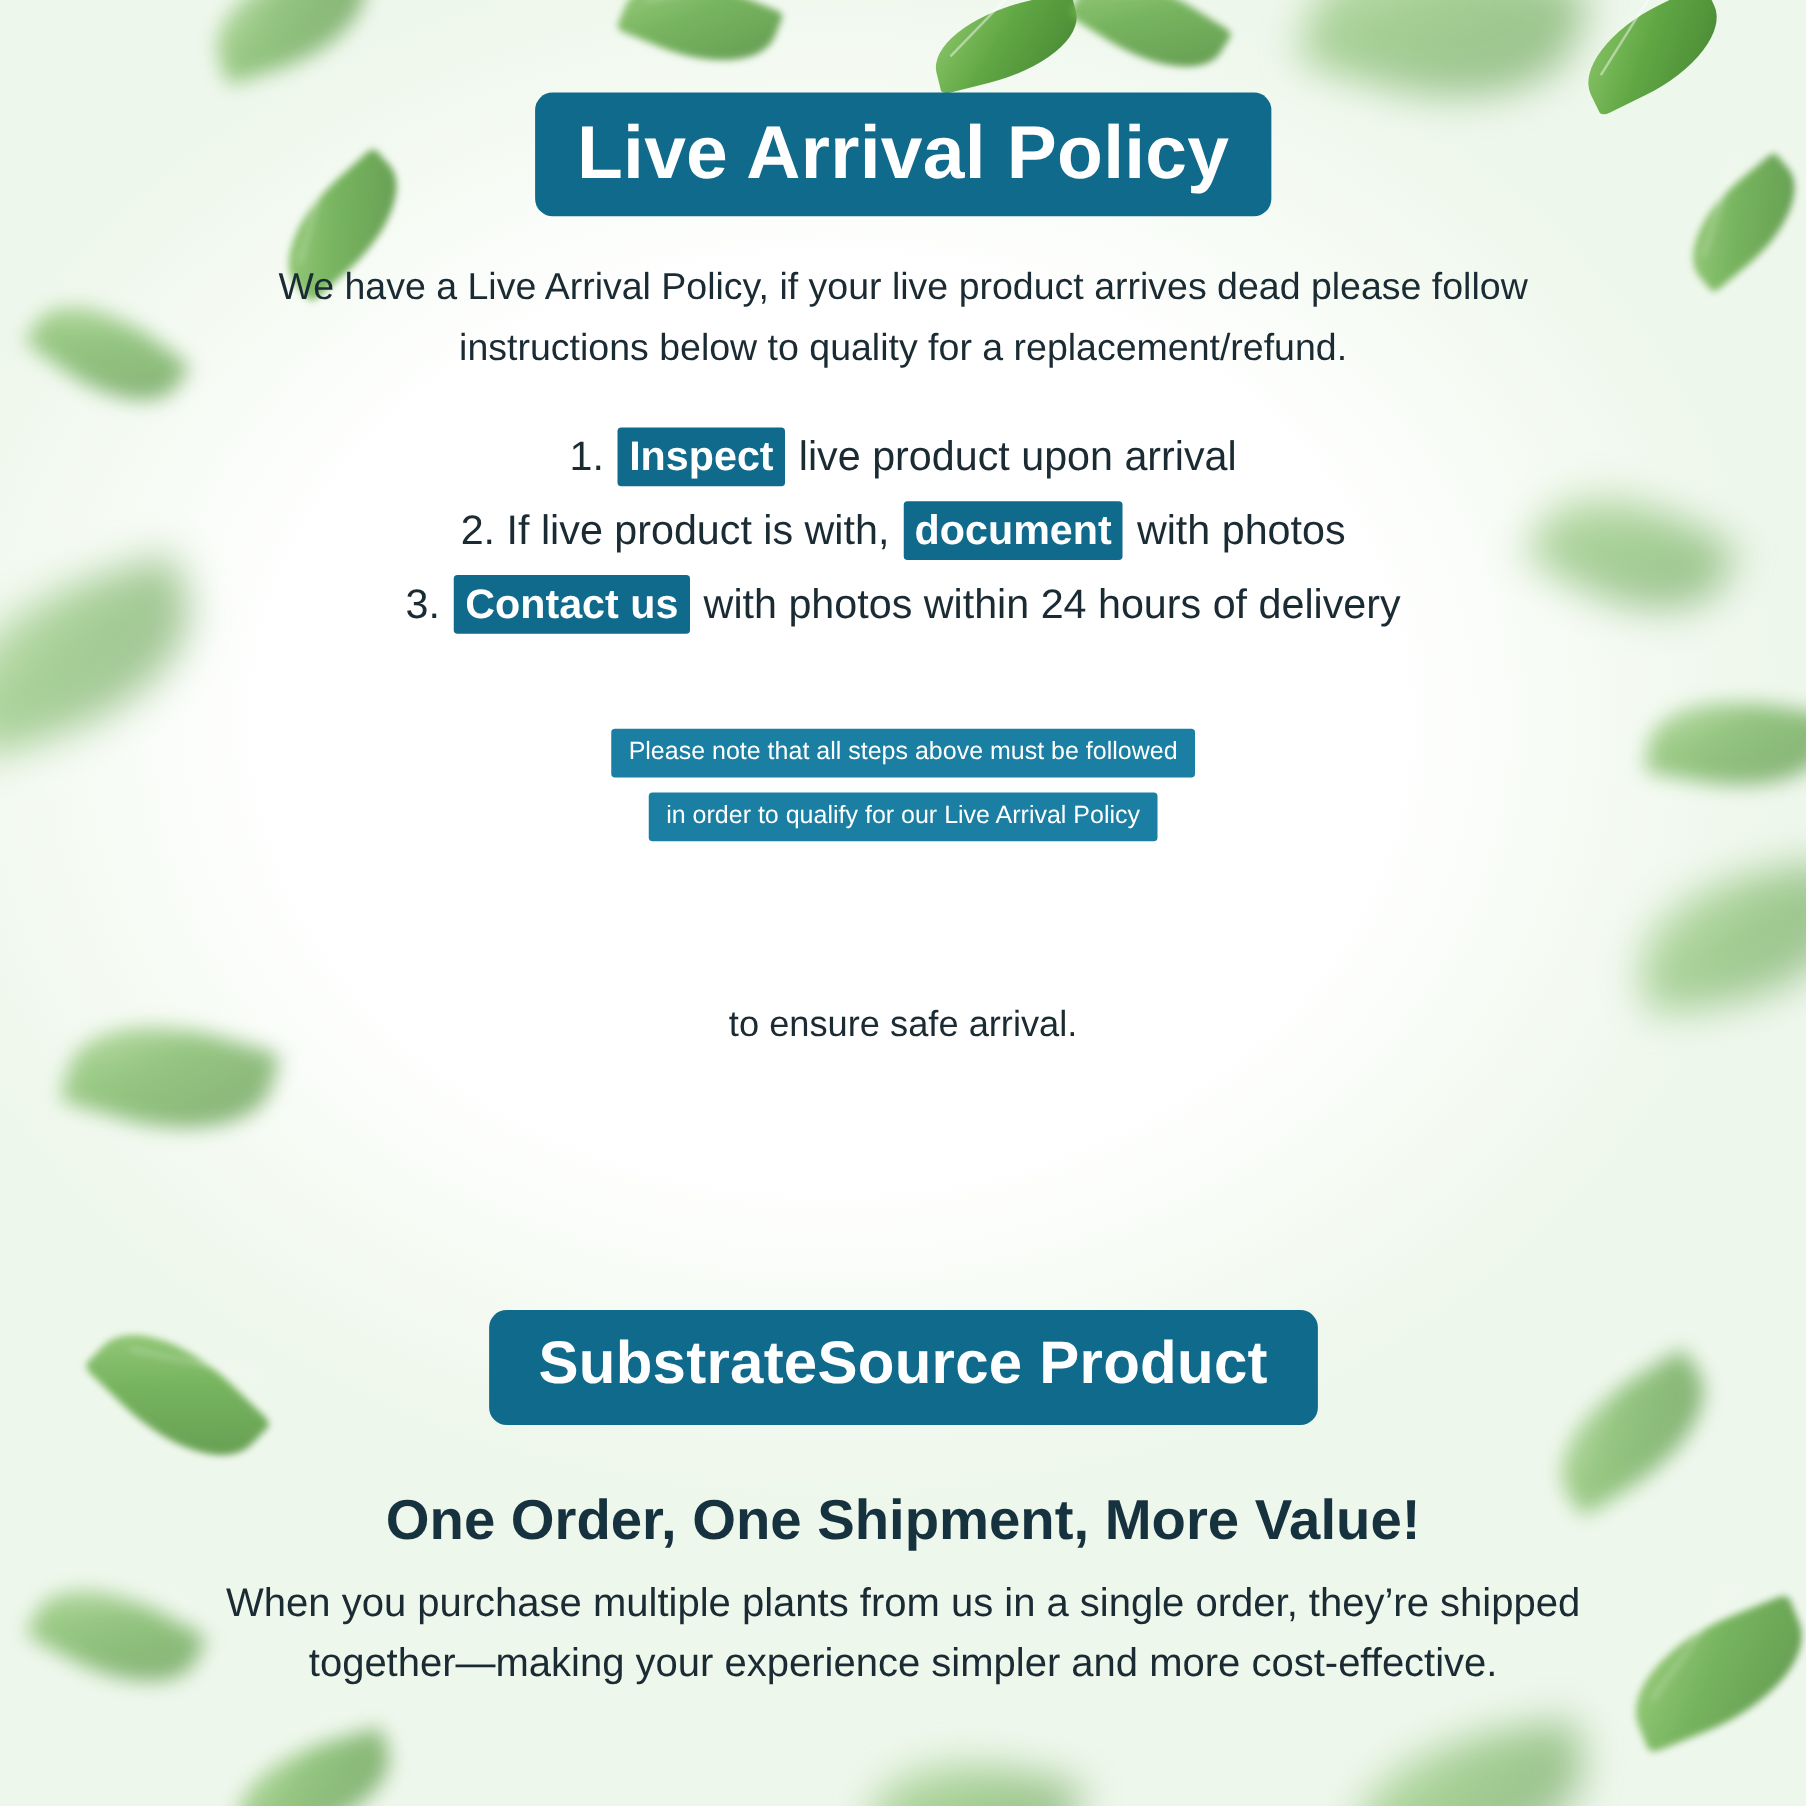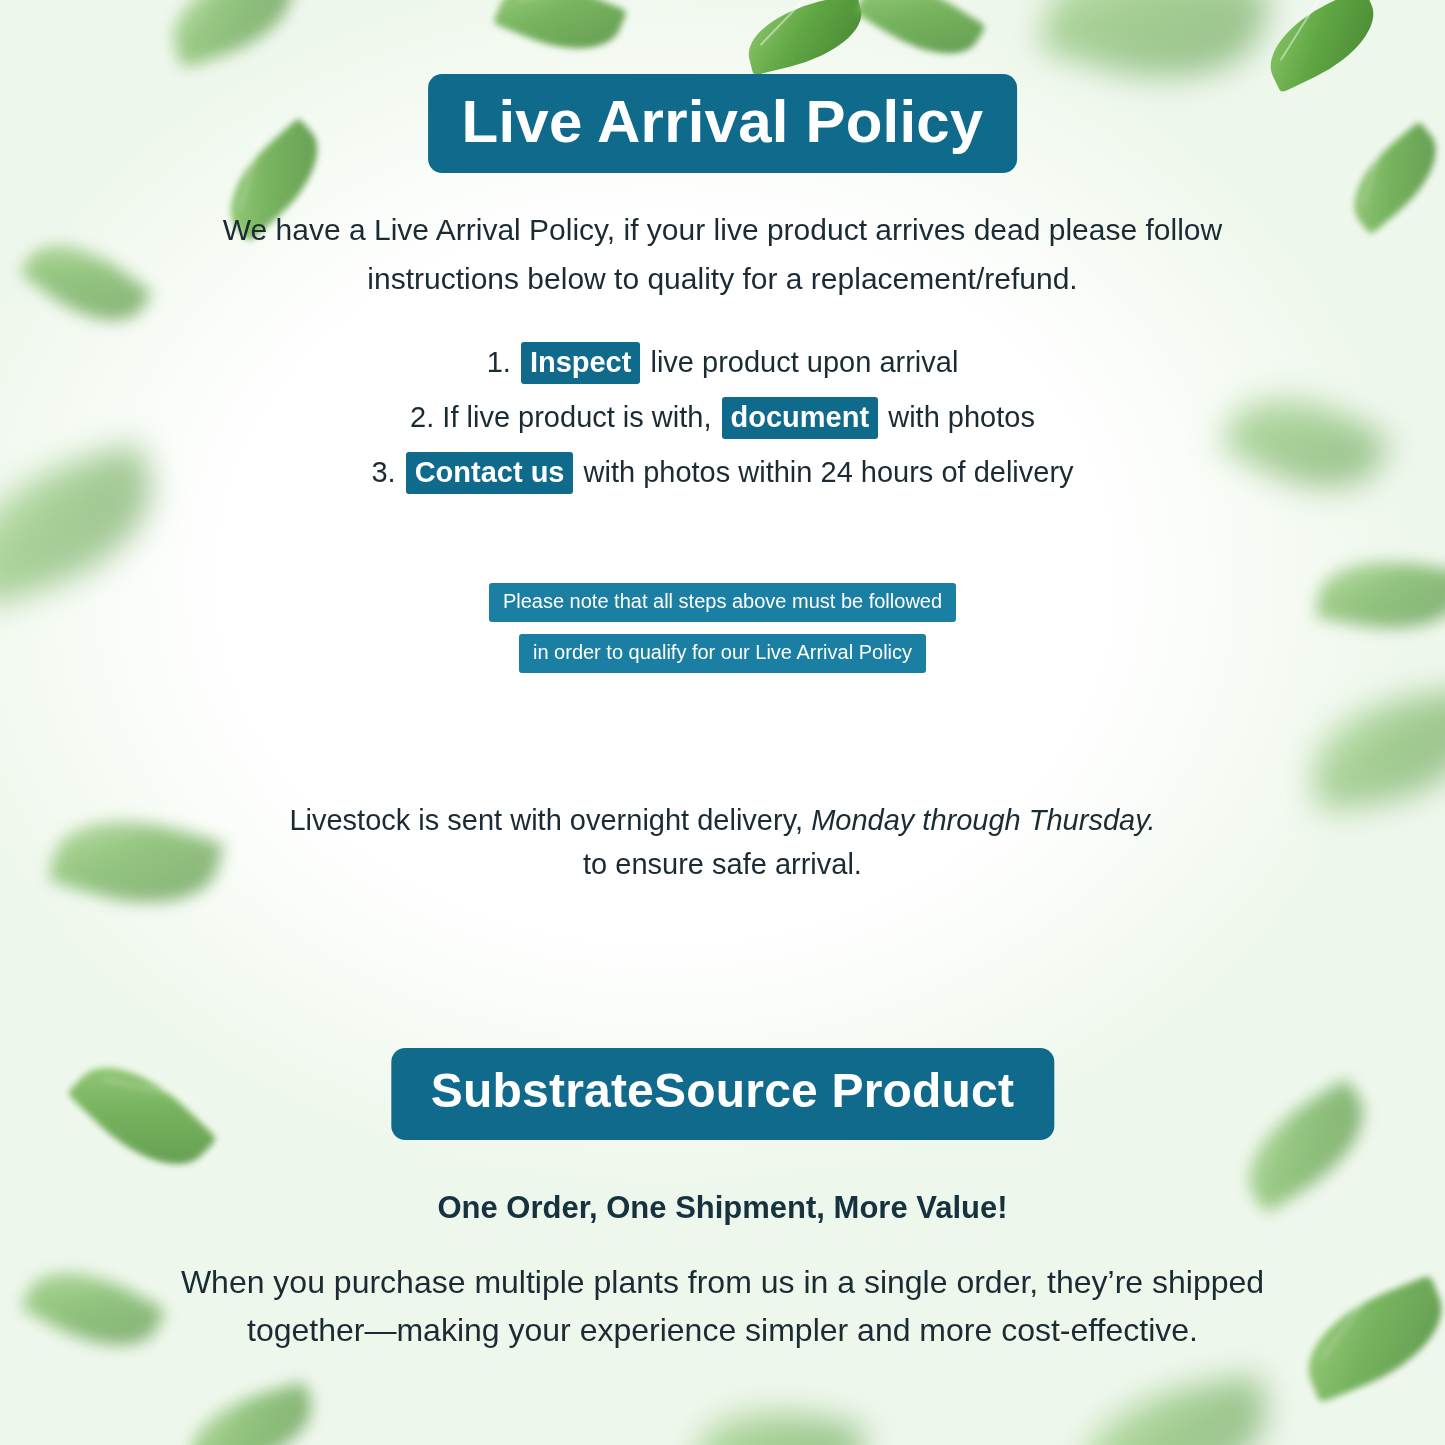--- a/index.html
+++ b/index.html
@@ -87,21 +87,21 @@
   }
 
   .steps {
     position: absolute;
     top: 348px;
     left: 50%;
     transform: translateX(-50%);
     width: 1180px;
     text-align: center;
     color: #1b2b33;
-    font-size: 29px;
+    font-size: 33px;
     line-height: 1.0;
   }
   .step {
     margin-bottom: 26px;
     white-space: nowrap;
   }
   .hl {
     background: #106a8c;
     color: #ffffff;
     font-weight: 700;
@@ -154,21 +154,21 @@
   }
 
   .subhead {
     position: absolute;
     top: 1190px;
     left: 50%;
     transform: translateX(-50%);
     width: 1100px;
     text-align: center;
     color: #16323f;
-    font-size: 31px;
+    font-size: 45px;
     font-weight: bold;
   }
 
   .closing {
     position: absolute;
     top: 1258px;
     left: 50%;
     transform: translateX(-50%);
     width: 1120px;
     text-align: center;
@@ -238,23 +238,20 @@
       </div>
 
     </div>
 
     <div class="note">
       <div><span class="note-line">Please note that all steps above must be followed</span></div>
       <div><span class="note-line">in order to qualify for our Live Arrival Policy</span></div>
     </div>
 
     <div class="shipping">
-      <div>
-        <span>Livestock is sent with overnight delivery, </span><em>Monday through Thursday.</em>
-      </div>
       <div>to ensure safe arrival.</div>
     </div>
 
     <div class="banner product-banner">SubstrateSource Product</div>
 
     <div class="subhead">One Order, One Shipment, More Value!</div>
 
     <div class="closing">
       <div>When you purchase multiple plants from us in a single order, they’re shipped</div>
       <div>together—making your experience simpler and more cost-effective.</div>

